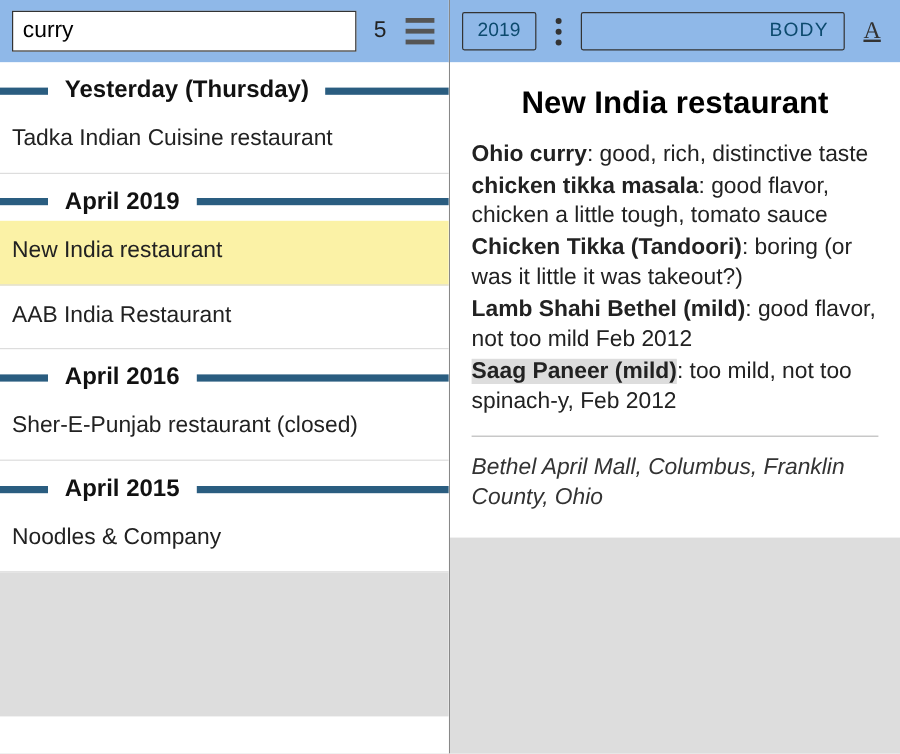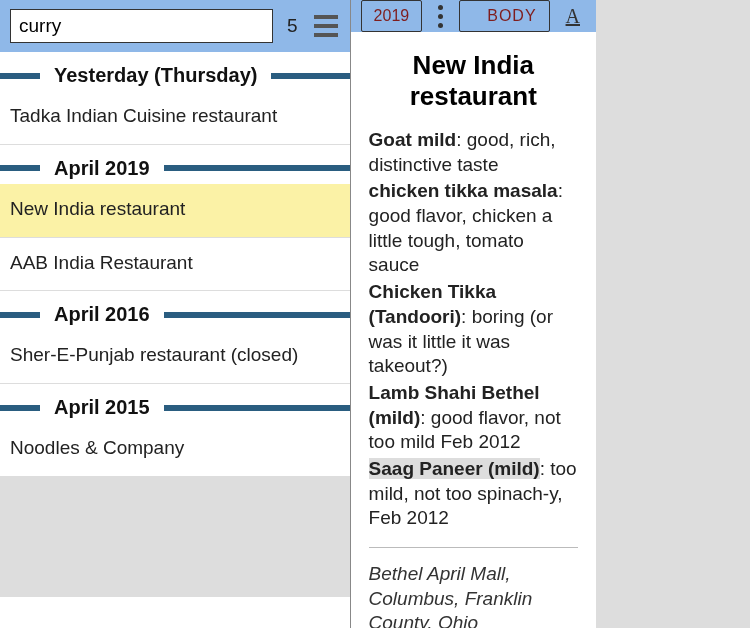--- a/index.html
+++ b/index.html
@@ -5,21 +5,21 @@
   * { box-sizing: border-box; }
   html, body {
     margin: 0; padding: 0;
     width: 750px; height: 628px;
     font-family: -apple-system, Helvetica, Arial, sans-serif;
     background: #ddd;
     overflow: hidden;
   }
   .app {
     display: flex;
-    width: 596px; height: 628px;
+    width: 750px; height: 628px;
   }
   .pane {
     flex: 1 1 50%;
     display: flex;
     flex-direction: column;
     background: #fff;
     border-right: 1px solid #888;
   }
   .pane:last-child { border-right: none; }
   .toolbar {
@@ -93,21 +93,21 @@
     flex: 1;
   }
 
   
   .tb-btn {
     border: 1px solid #333;
     background: transparent;
     padding: 6px 12px;
     font-size: 16px;
     cursor: pointer;
-    color: #7f1d1d;
+    color: #0c4a6e;
     border-radius: 2px;
   }
   .tb-btn.wide { flex: 1; text-align: right; letter-spacing: 1px; }
   .dots {
     display: flex; flex-direction: column; gap: 4px;
     padding: 0 6px;
     cursor: pointer;
   }
   .dots span {
     width: 5px; height: 5px; border-radius: 50%; background: #333;
@@ -210,21 +210,21 @@
           <span></span>
           <span></span>
       </div>
       <button class="tb-btn wide">BODY</button>
       <div class="font-btn">A</div>
     </div>
 
     <div class="note-body">
       <div class="note-title">New India restaurant</div>
       <div class="note-content" id="note-content">
-          <div class="row"><span class="dish">Goat mild</span><span>: good, rich, distinctive taste</span></div>
+          <div class="row"><span class="dish">Ohio curry</span><span>: good, rich, distinctive taste</span></div>
           <div class="row"><span class="dish">chicken tikka masala</span><span>: good flavor, chicken a little tough, tomato sauce</span></div>
           <div class="row"><span class="dish">Chicken Tikka (Tandoori)</span><span>: boring (or was it little it was takeout?)</span></div>
           <div class="row"><span class="dish">Lamb Shahi Bethel (mild)</span><span>: good flavor, not too mild Feb 2012</span></div>
           <div class="row"><span class="dish hl">Saag Paneer (mild)</span><span>: too mild, not too spinach-y, Feb 2012</span></div>
         </div>
       <hr class="sep">
       <div class="location">Bethel April Mall, Columbus, Franklin County, Ohio</div>
     </div>
     <div class="right-filler"></div>
   </div>

